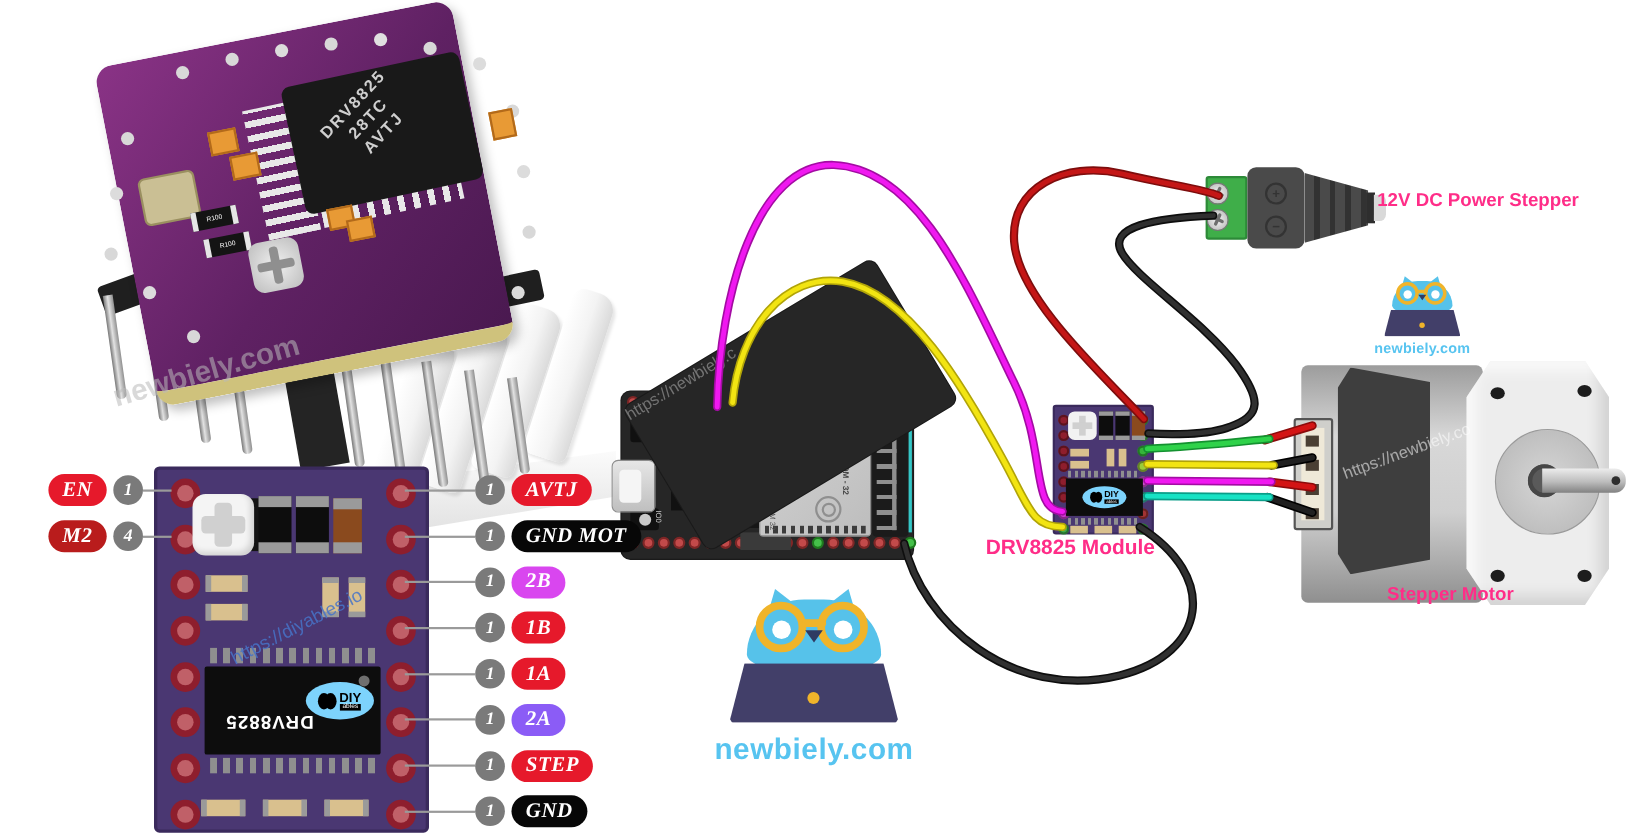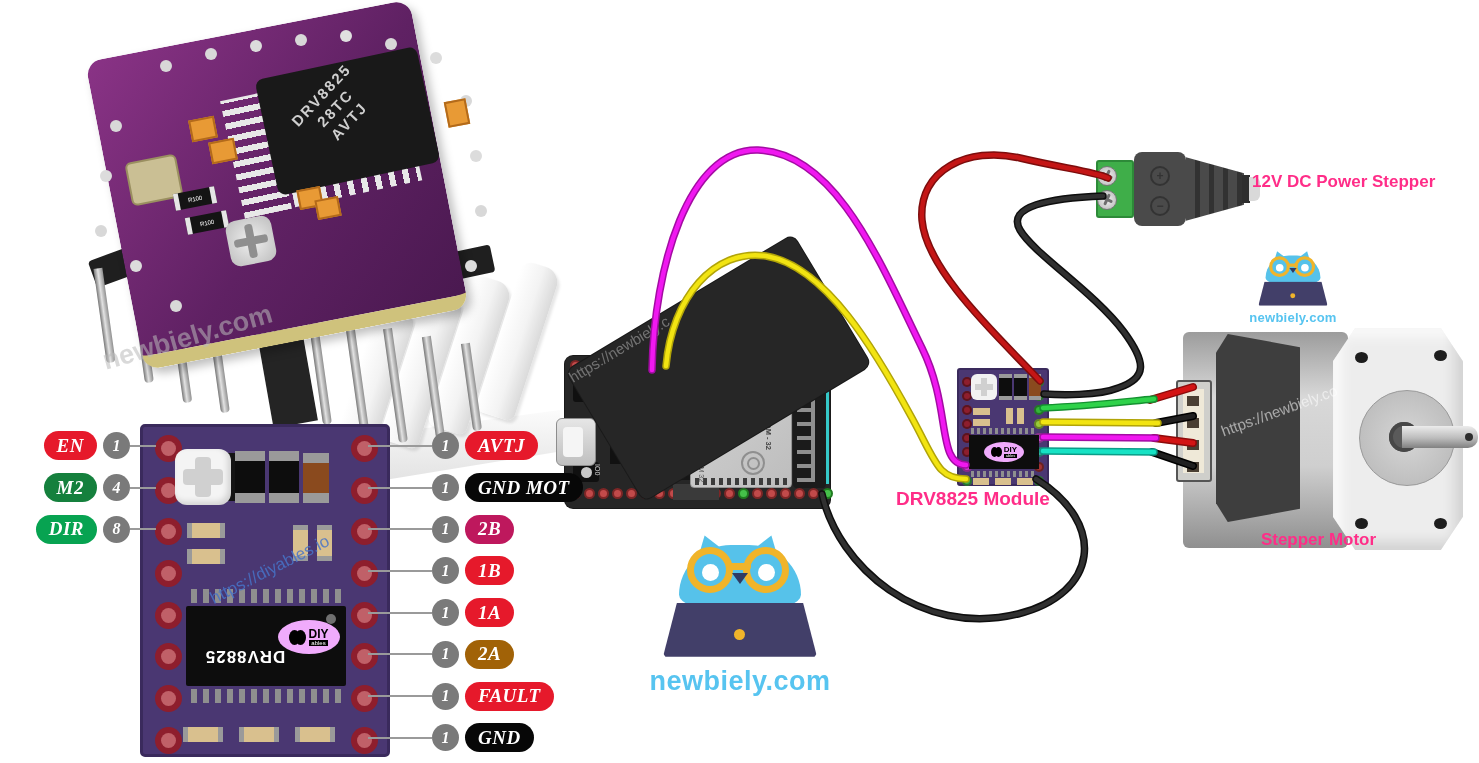--- a/index.html
+++ b/index.html
@@ -40,21 +40,21 @@
   .cap::before,.cap::after{content:"";position:absolute;left:0;width:100%;height:10px;background:#9a9a9a;}
   .cap::before{top:0;} .cap::after{bottom:0;}
   .cap.brown{background:#8a4a1e;width:26px;height:50px;top:26px;}
   .res{position:absolute;background:#d9c08e;border-left:5px solid #9a9a9a;border-right:5px solid #9a9a9a;box-sizing:border-box;}
   .res.v{border-left:none;border-right:none;border-top:5px solid #9a9a9a;border-bottom:5px solid #9a9a9a;}
   .legs{position:absolute;background:repeating-linear-gradient(90deg,#8f8f8f 0 6px,transparent 6px 12px);}
   .chip{position:absolute;left:43px;top:179px;width:160px;height:80px;background:#0d0d0d;border-radius:2px;}
   .chiptext{position:absolute;left:4px;top:40px;width:110px;color:#fff;font-weight:bold;font-size:17px;
             letter-spacing:1px;transform:rotate(180deg);text-align:center;}
   .chipdot{position:absolute;right:10px;top:8px;width:10px;height:10px;border-radius:50%;background:#6f6f6f;}
-  .diyoval{position:absolute;background:#f0abfc;border-radius:50%;display:flex;align-items:center;justify-content:center;gap:3px;}
+  .diyoval{position:absolute;background:#7dd3fc;border-radius:50%;display:flex;align-items:center;justify-content:center;gap:3px;}
   .diyglyph{position:relative;width:16px;height:15px;}
   .diyglyph::before,.diyglyph::after{content:"";position:absolute;top:0;width:11px;height:15px;border-radius:50%;background:#000;}
   .diyglyph::before{left:0;} .diyglyph::after{left:6px;}
   .diytxt{display:flex;flex-direction:column;align-items:center;line-height:1;}
   .diymain{font-weight:800;font-size:12px;color:#000;}
   .diysub{font-size:6px;color:#fff;background:#000;padding:0 2px;}
 
   
   .heatsink{position:absolute;left:352px;top:262px;width:212px;height:224px;z-index:3;}
   .fin{position:absolute;width:40px;height:158px;border-radius:12px 16px 8px 8px;transform:rotate(18deg);
@@ -317,65 +317,60 @@
     <div class="res" style="left:152px;top:300px;width:40px;height:15px;"></div>
   </div>
 
   <div class="rowcol" style="left:10px;top:425px;width:146px;" id="pinout-left">
       <div class="prow left">
         <span class="pill" style="background:#e6192b">EN</span>
         <span class="numc">1</span>
         <span class="lead"></span>
       </div>
       <div class="prow left">
-        <span class="pill" style="background:#15803d">M2</span>
+        <span class="pill" style="background:#b91c1c">M2</span>
         <span class="numc">4</span>
         <span class="lead"></span>
       </div>
-      <div class="prow left">
-        <span class="pill" style="background:#07a351">DIR</span>
-        <span class="numc">8</span>
-        <span class="lead"></span>
-      </div>
     </div>
   <div class="rowcol" style="left:368px;top:425px;width:200px;" id="pinout-right">
       <div class="prow right">
         <span class="lead long"></span>
         <span class="numc">1</span>
         <span class="pill" style="background:#e6192b">AVTJ</span>
       </div>
       <div class="prow right">
         <span class="lead long"></span>
         <span class="numc">1</span>
         <span class="pill" style="background:#070707">GND MOT</span>
       </div>
       <div class="prow right">
         <span class="lead long"></span>
         <span class="numc">1</span>
-        <span class="pill" style="background:#be185d">2B</span>
+        <span class="pill" style="background:#d946ef">2B</span>
       </div>
       <div class="prow right">
         <span class="lead long"></span>
         <span class="numc">1</span>
         <span class="pill" style="background:#e6192b">1B</span>
       </div>
       <div class="prow right">
         <span class="lead long"></span>
         <span class="numc">1</span>
         <span class="pill" style="background:#e6192b">1A</span>
       </div>
       <div class="prow right">
         <span class="lead long"></span>
         <span class="numc">1</span>
-        <span class="pill" style="background:#a16207">2A</span>
-      </div>
-      <div class="prow right">
-        <span class="lead long"></span>
-        <span class="numc">1</span>
-        <span class="pill" style="background:#e6192b">FAULT</span>
+        <span class="pill" style="background:#8b5cf6">2A</span>
+      </div>
+      <div class="prow right">
+        <span class="lead long"></span>
+        <span class="numc">1</span>
+        <span class="pill" style="background:#e6192b">STEP</span>
       </div>
       <div class="prow right">
         <span class="lead long"></span>
         <span class="numc">1</span>
         <span class="pill" style="background:#070707">GND</span>
       </div>
     </div>
 
   <div class="esp">
     <div class="pinrow" style="top:4px;" id="esp-pins-top">

